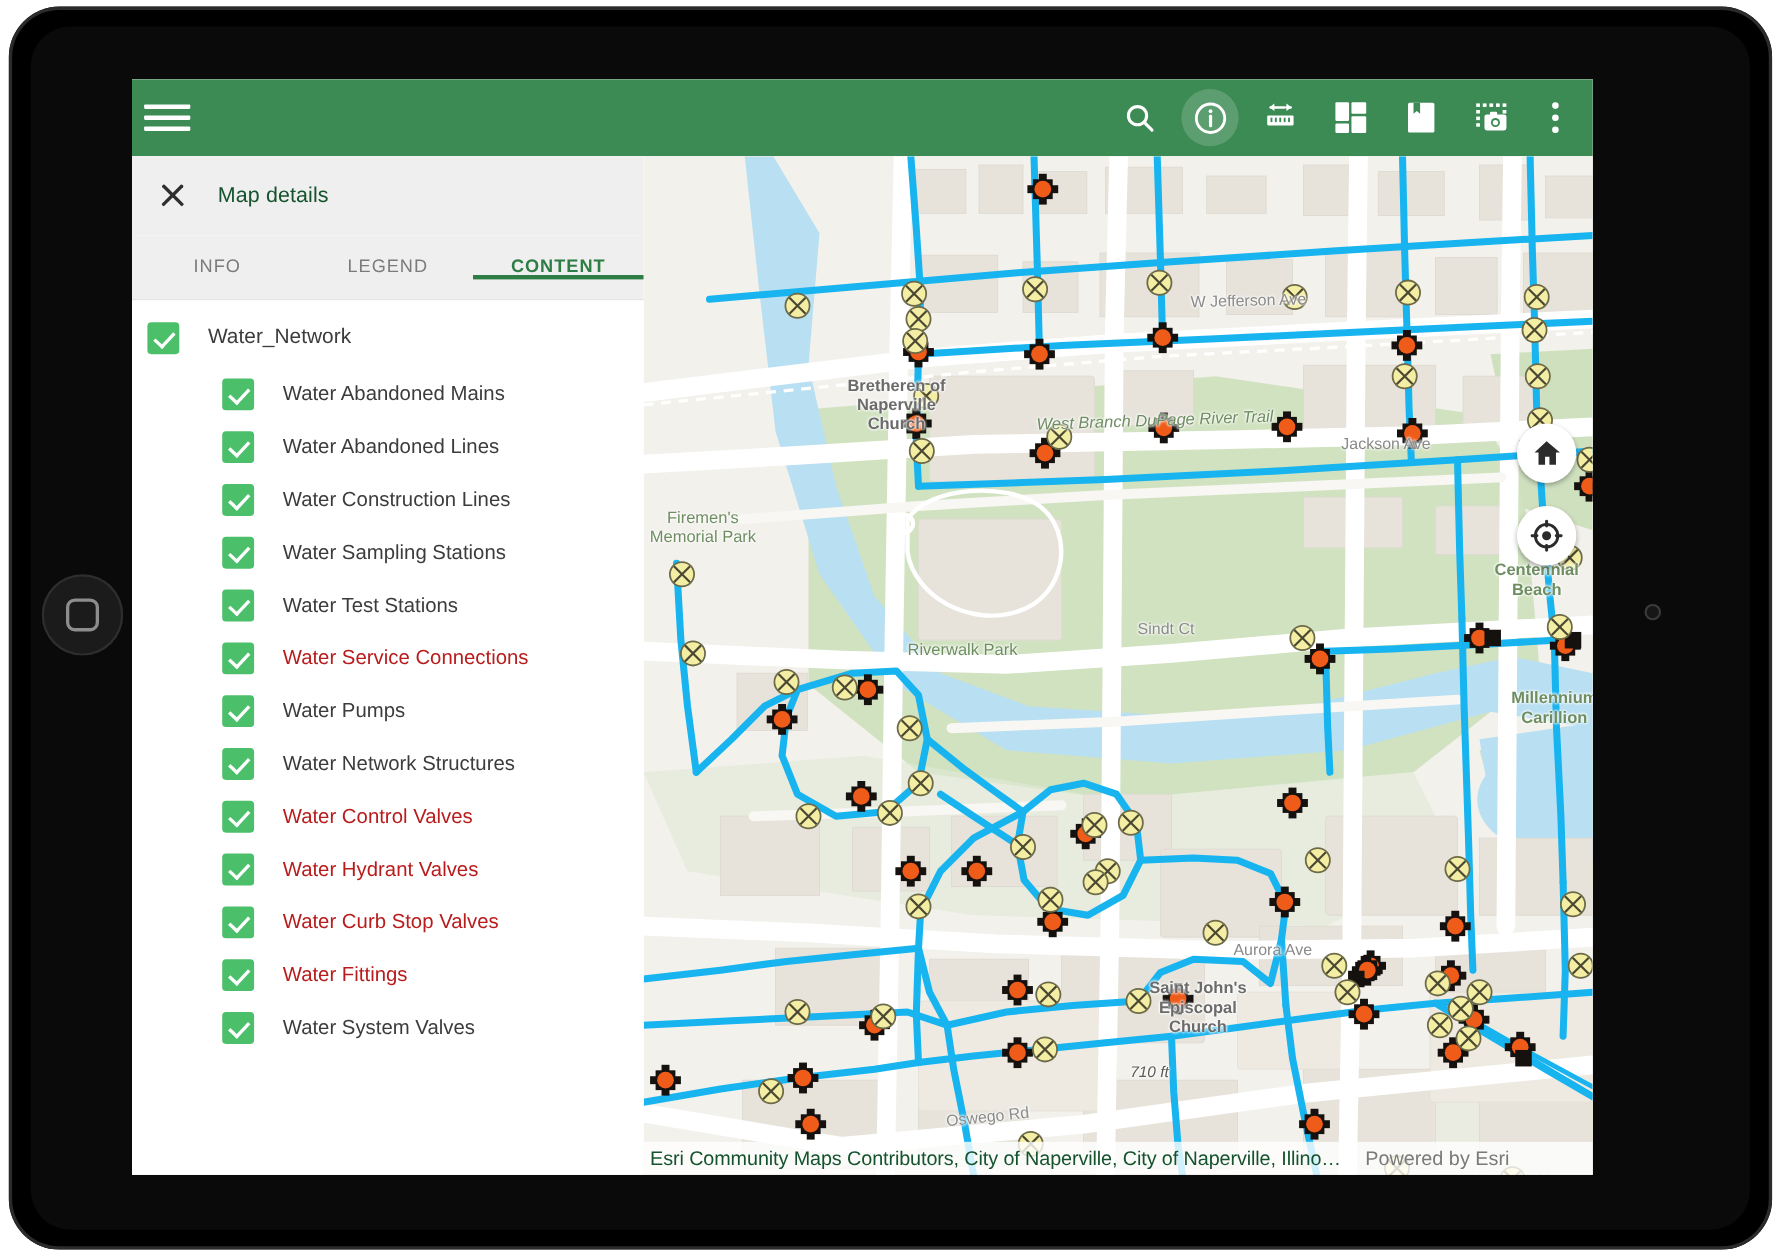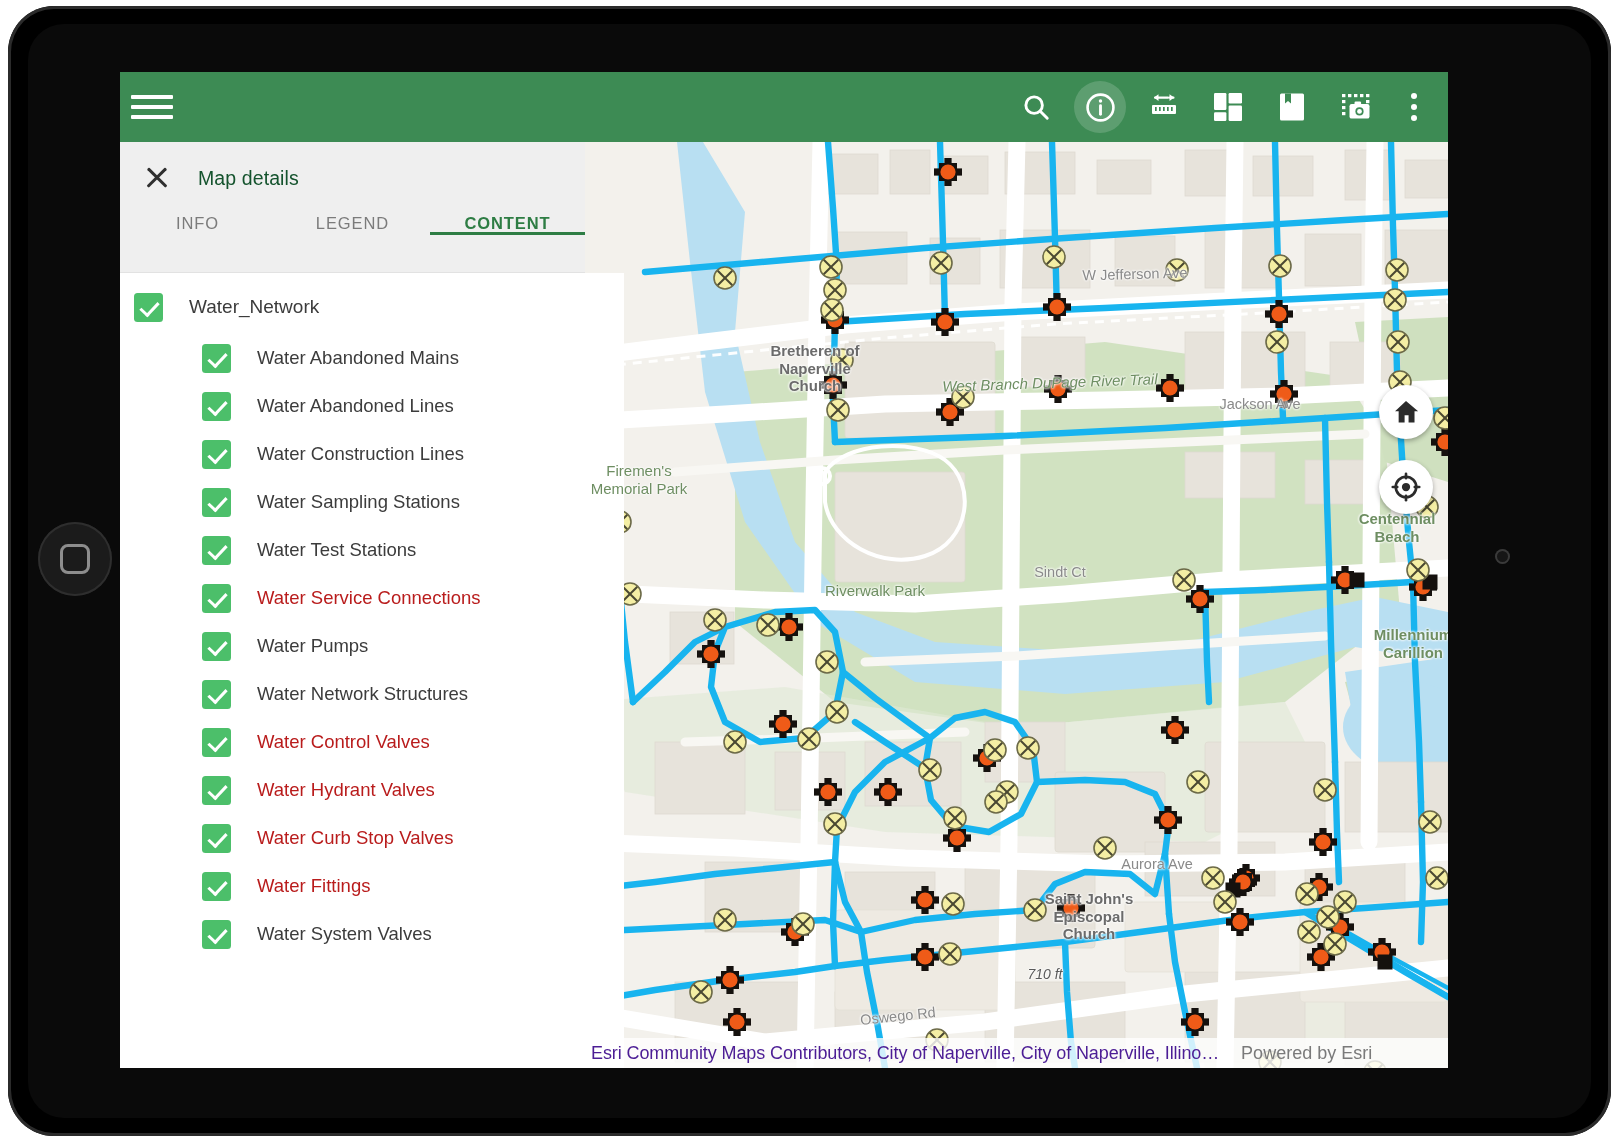--- a/index.html
+++ b/index.html
@@ -147,21 +147,21 @@
   #panel-title {
     margin-left: 26px;
     font-size: 19.5px;
     color: #14532d;
     letter-spacing: 0.1px;
   }
   #panel-tabs {
     height: 59px;
     background: #efefef;
     display: flex;
-    align-items: flex-start;
+    align-items: center;
     border-bottom: 1px solid #e2e2e2;
   }
   .panel-tab {
     flex: 1;
     display: flex; align-items: center; justify-content: center;
     font-size: 16.5px;
     letter-spacing: 0.9px;
     color: #7b7b7b;
     cursor: pointer;
     position: relative;
@@ -173,21 +173,21 @@
     position: absolute;
     left: 0; right: 0; bottom: 0;
     height: 3.5px;
     background: #2e7d44;
   }
 
   
   #layer-list {
     position: absolute;
     left: 0; top: 131px;
-    width: 504px; height: 795px;
+    width: 465px; height: 795px;
     background: #ffffff;
     overflow: hidden;
     padding-top: 10px;
   }
   .layer-row {
     display: flex;
     align-items: center;
     height: 48px;
     cursor: pointer;
   }
@@ -251,21 +251,21 @@
     background: rgba(255,255,255,0.80);
     display: flex;
     align-items: center;
     z-index: 25;
     padding-left: 6px;
     overflow: hidden;
     white-space: nowrap;
   }
   #attribution-text {
     font-size: 18px;
-    color: #4c1d95;
+    color: #14532d;
     letter-spacing: -0.1px;
   }
   #attribution-powered {
     font-size: 18px;
     color: #7a7a7a;
     margin-left: 22px;
   }
 
   
   .map-label {

